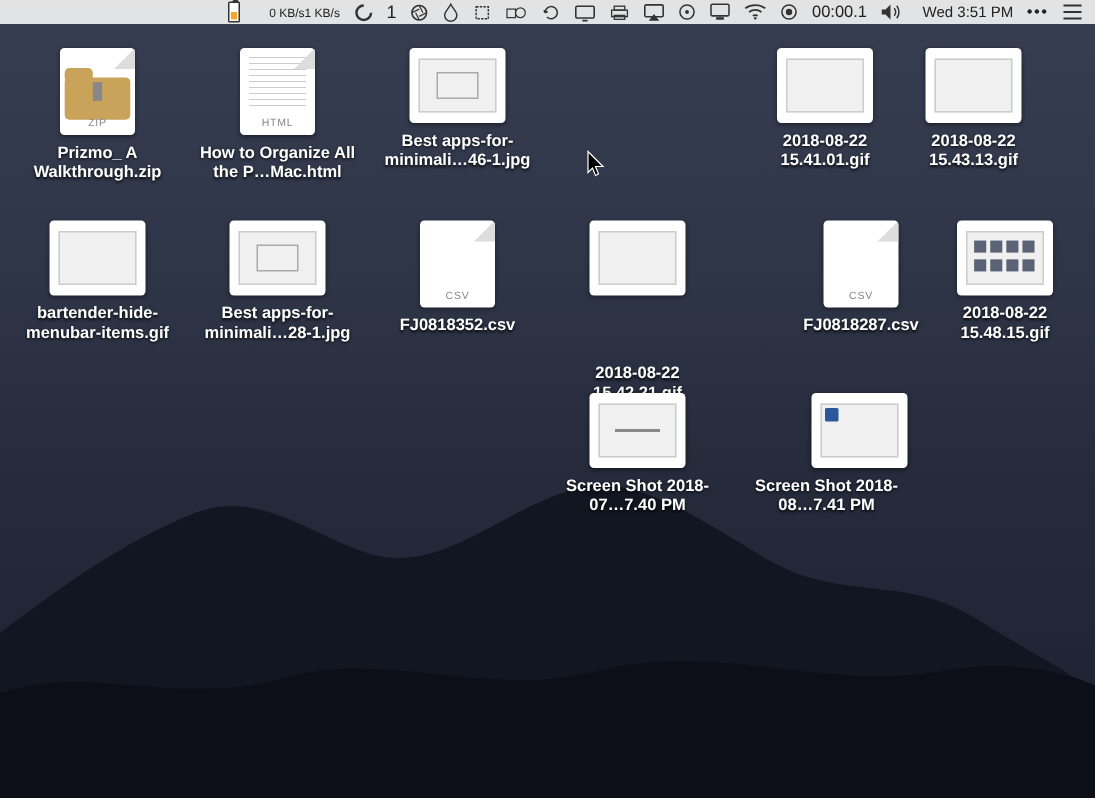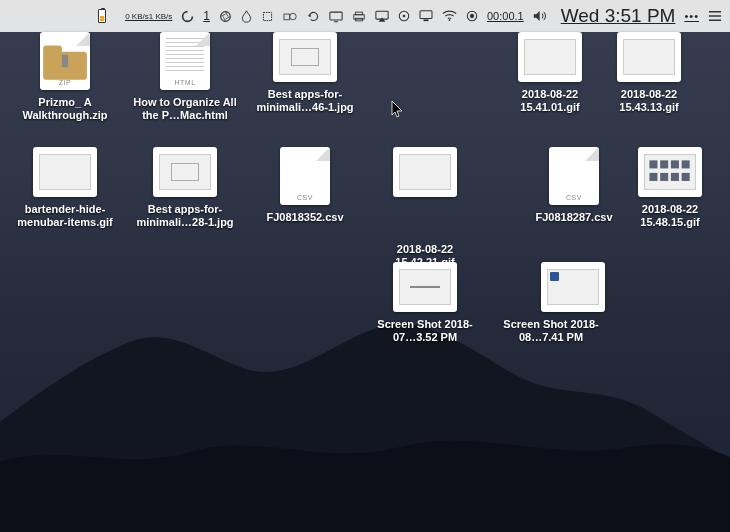--- a/index.html
+++ b/index.html
@@ -16,31 +16,30 @@
     bottom: 0; left: 0; right: 0;
     height: 260px;
     pointer-events: none;
   }
   .mountains svg { width: 100%; height: 100%; display: block; }
 
   
   .menubar {
     position: absolute;
     top: 0; left: 0; right: 0;
-    height: 32px;
+    height: 16px;
     background: rgba(236,236,236,0.95);
     display: flex;
     align-items: center;
     justify-content: flex-end;
     padding: 0 8px;
     gap: 9px;
     color: #222;
     font-size: 11px;
     font-weight: 400;
-    text-decoration: underline;
   }
   .menubar .mb-item {
     display: flex;
     align-items: center;
     white-space: nowrap;
     height: 100%;
     cursor: default;
   }
   .menubar svg { display: block; }
   .netstack { line-height: 7px; font-size: 8px; text-align: right; margin-left: 10px; }
@@ -233,21 +232,21 @@
         <circle cx="7" cy="7" r="2.5" fill="#333"></circle>
       </svg>
   </div>
   <div class="mb-item">00:00.1</div>
   <div class="mb-item">
     <svg width="15" height="12" viewBox="0 0 18 14">
         <path d="M1 5h3l4-4v12l-4-4H1z" fill="#333"></path>
         <path d="M11 4a5 5 0 0 1 0 6M13 2a8 8 0 0 1 0 10" fill="none" stroke="#333" stroke-width="1.2"></path>
       </svg>
   </div>
-  <div class="mb-item" style="font-size:19px;margin-left:4px;">Wed 3:51 PM</div>
+  <div class="mb-item" style="font-size:10px;margin-left:4px;">Wed 3:51 PM</div>
   <div class="mb-item" style="letter-spacing:1px;">•••</div>
   <div class="mb-item">
     <svg width="14" height="12" viewBox="0 0 16 14">
         <path d="M1 2h14M1 7h14M1 12h14" stroke="#333" stroke-width="1.6"></path>
       </svg>
   </div>
 </div>
 
 <div class="desktop" id="desktop">
     <div class="file" style="left: 130px; top: 10px;">
@@ -335,21 +334,21 @@
         </div>
       </div>
       <div class="label">2018-08-22 15.48.15.gif</div>
     </div>
     <div class="file" style="left: 370px; top: 240px;">
       <div class="thumb img-frame screenshot-dark">
         <div class="inner">
           <div class="bar"></div>
         </div>
       </div>
-      <div class="label">Screen Shot 2018-07…3.52 PM</div>
+      <div class="label">Screen Shot 2018-07…7.40 PM</div>
     </div>
     <div class="file" style="left: 495px; top: 240px; align-items: flex-end;">
       <div class="thumb img-frame screenshot-word">
         <div class="inner">
           <div class="hdr"></div>
         </div>
       </div>
       <div class="label">Screen Shot 2018-08…7.41 PM</div>
     </div>
   </div>

